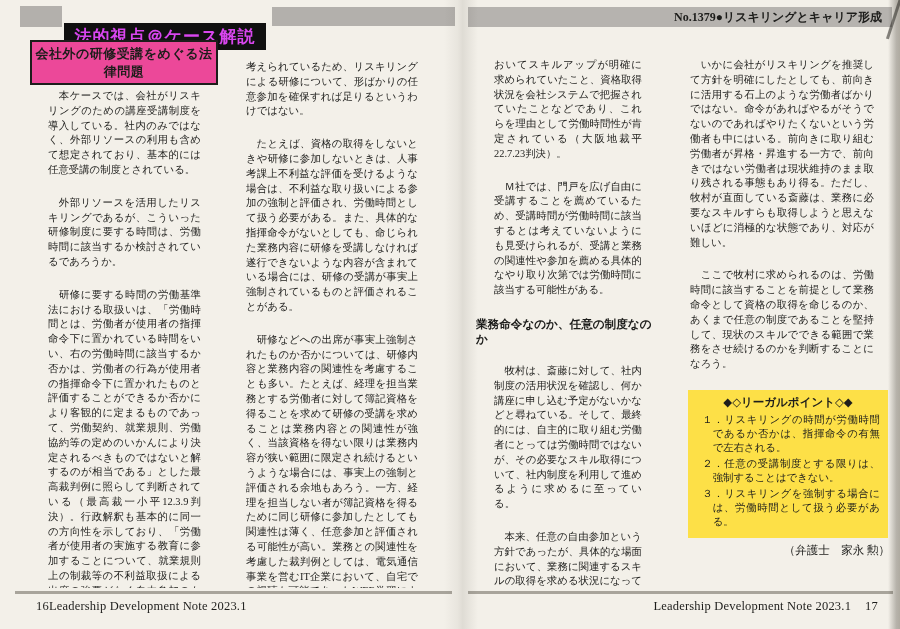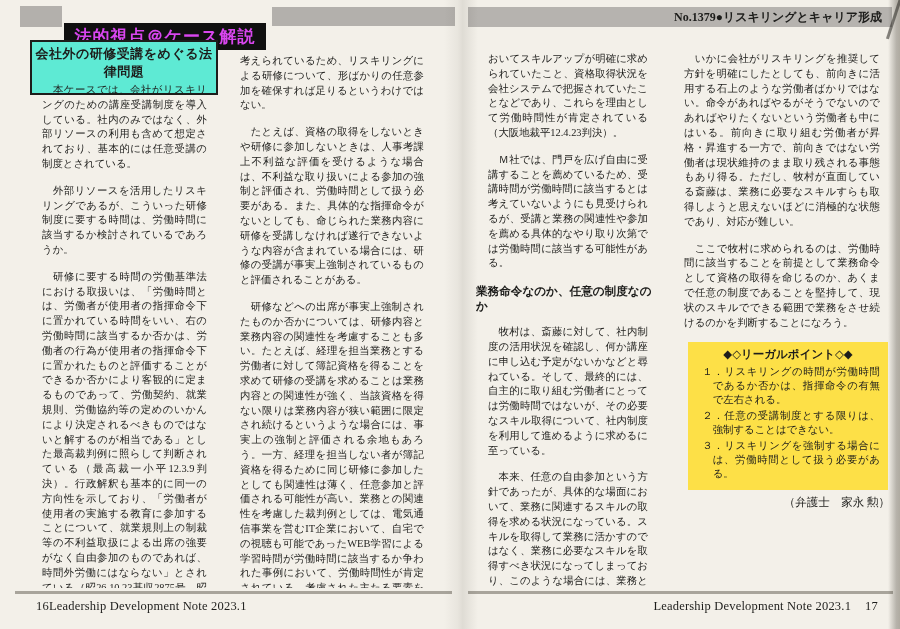--- a/index.html
+++ b/index.html
@@ -15,24 +15,24 @@
   
   .hdr-block{position:absolute;left:20px;top:6px;width:42px;height:21px;background:#b3b0ac;}
   .hdr-banner{position:absolute;left:64px;top:3px;width:202px;height:27px;background:#101010;color:#d946ef;
      font-family:"Liberation Sans","DejaVu Sans",sans-serif;font-weight:bold;font-size:17px;
      line-height:27px;text-align:center;letter-spacing:1px;margin-top:20px;}
   .hdr-bar-left{position:absolute;left:272px;top:7px;width:183px;height:19px;background:#b3b0ac;}
   .hdr-bar-right{position:absolute;left:468px;top:7px;width:424px;height:20px;background:#b6b3af;
      font-size:12px;font-weight:bold;line-height:20px;text-align:right;padding-right:10px;box-sizing:border-box;}
   
   .titlebox{position:absolute;left:30px;top:40px;width:188px;box-sizing:border-box;border:2px solid #1d1d1b;
-     padding:3px 0 12px;text-align:center;font-size:13px;font-weight:600;letter-spacing:.5px;background:#5eead4;}
+     padding:3px 0 2px;text-align:center;font-size:13px;font-weight:600;letter-spacing:.5px;background:#ec4899;}
   
   .col{position:absolute;text-align:justify;overflow:hidden;}
-  .col p{margin:12px;font-size:10.4px;line-height:14.8px;}
+  .col p{margin:18px;font-size:10.4px;line-height:14.8px;}
   .col-l1{left:30px;top:71px;width:189px;height:517px;}
   .col-l2{left:228px;top:42px;width:208px;height:546px;}
   .col-r1{left:476px;top:40px;width:184px;height:547px;}
   .col-r2{left:672px;top:40px;width:220px;height:548px;}
   .gothic-head{font-family:"Liberation Sans","DejaVu Sans",sans-serif;font-weight:bold;font-size:11.6px;
      margin:0 0 6px;line-height:15px;text-align:left;}
   .gothic-head.mid{margin:10px 0 6px;}
   
   .legal-box{margin:4px 0 0 16px;width:200px;box-sizing:border-box;background:#fde047;padding:5px 8px 7px;}
   .legal-box .lb-title{font-family:"Liberation Sans","DejaVu Sans",sans-serif;font-weight:bold;
@@ -69,21 +69,21 @@
     <p>　ここでは、労働時間該当性の判断について、使用者による指揮命令の有無、出席の強制の有無が強調されているが、黙示の指揮命令や出席が事実上強制されている場合なども、労働時間に該当すると</p>
   </div>
 
   <div class="col col-l2">
     <p>考えられているため、リスキリングによる研修について、形ばかりの任意参加を確保すれば足りるというわけではない。</p>
     <p>　たとえば、資格の取得をしないときや研修に参加しないときは、人事考課上不利益な評価を受けるような場合は、不利益な取り扱いによる参加の強制と評価され、労働時間として扱う必要がある。また、具体的な指揮命令がないとしても、命じられた業務内容に研修を受講しなければ遂行できないような内容が含まれている場合には、研修の受講が事実上強制されているものと評価されることがある。</p>
     <p>　研修などへの出席が事実上強制されたものか否かについては、研修内容と業務内容の関連性を考慮することも多い。たとえば、経理を担当業務とする労働者に対して簿記資格を得ることを求めて研修の受講を求めることは業務内容との関連性が強く、当該資格を得ない限りは業務内容が狭い範囲に限定され続けるというような場合には、事実上の強制と評価される余地もあろう。一方、経理を担当しない者が簿記資格を得るために同じ研修に参加したとしても関連性は薄く、任意参加と評価される可能性が高い。業務との関連性を考慮した裁判例としては、電気通信事業を営むIT企業において、自宅での視聴も可能であったWEB学習による学習時間が労働時間に該当するか争われた事例において、労働時間性が肯定されている。考慮された主たる要素を挙げれば、業務に関する知識として必要性があったこと、業務との関連性が密接であったこと、社内の計画においても資格取得の推進が掲げられていて原告は名指しで取得を求められたこと、人事考課に</p>
   </div>
 
   <div class="col col-r1">
-    <p>おいてスキルアップが明確に求められていたこと、資格取得状況を会社システムで把握されていたことなどであり、これらを理由として労働時間性が肯定されている（大阪地裁平12.4.23判決）。</p>
+    <p>おいてスキルアップが明確に求められていたこと、資格取得状況を会社システムで把握されていたことなどであり、これらを理由として労働時間性が肯定されている（大阪地裁平22.7.23判決）。</p>
     <p>　Ｍ社では、門戸を広げ自由に受講することを薦めているため、受講時間が労働時間に該当するとは考えていないようにも見受けられるが、受講と業務の関連性や参加を薦める具体的なやり取り次第では労働時間に該当する可能性がある。</p>
     <h3 class="gothic-head mid">業務命令なのか、任意の制度なのか</h3>
     <p>　牧村は、斎藤に対して、社内制度の活用状況を確認し、何か講座に申し込む予定がないかなどと尋ねている。そして、最終的には、自主的に取り組む労働者にとっては労働時間ではないが、その必要なスキル取得について、社内制度を利用して進めるように求めるに至っている。</p>
     <p>　本来、任意の自由参加という方針であったが、具体的な場面において、業務に関連するスキルの取得を求める状況になっている。スキルを取得して業務に活かすのではなく、業務に必要なスキルを取得すべき状況になってしまっており、このような場合には、業務との関連性が強くなり、スキル取得自体が労働時間に該当することになろう。牧村がこのような事態を想定しているとは限らず、後日時間外労働として割増賃金の請求を求められることにつながりかねない。</p>
 
   </div>
 
   <div class="col col-r2">
     <p>　いかに会社がリスキリングを推奨して方針を明確にしたとしても、前向きに活用する石上のような労働者ばかりではない。命令があればやるがそうでないのであればやりたくないという労働者も中にはいる。前向きに取り組む労働者が昇格・昇進する一方で、前向きではない労働者は現状維持のまま取り残される事態もあり得る。ただし、牧村が直面している斎藤は、業務に必要なスキルすらも取得しようと思えないほどに消極的な状態であり、対応が難しい。</p>
     <p>　ここで牧村に求められるのは、労働時間に該当することを前提として業務命令として資格の取得を命じるのか、あくまで任意の制度であることを堅持して、現状のスキルでできる範囲で業務をさせ続けるのかを判断することになろう。</p>

